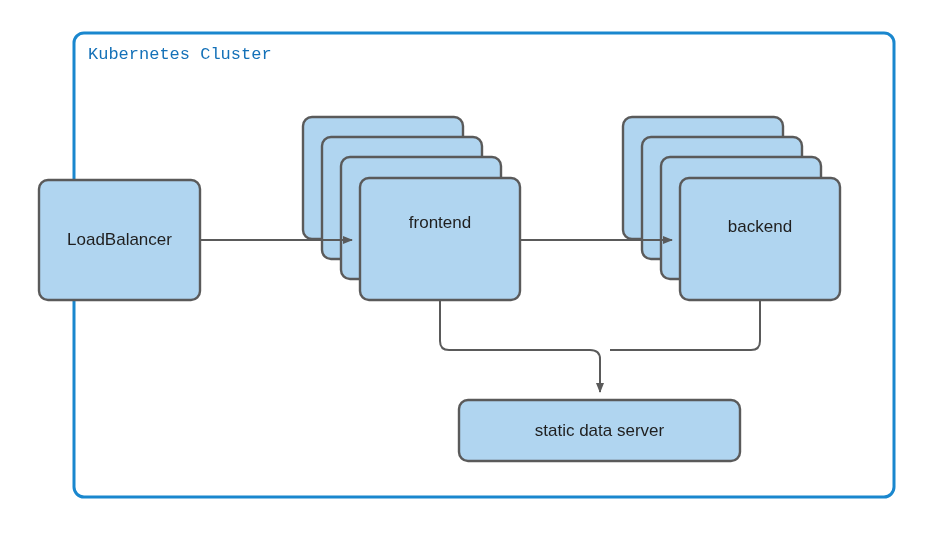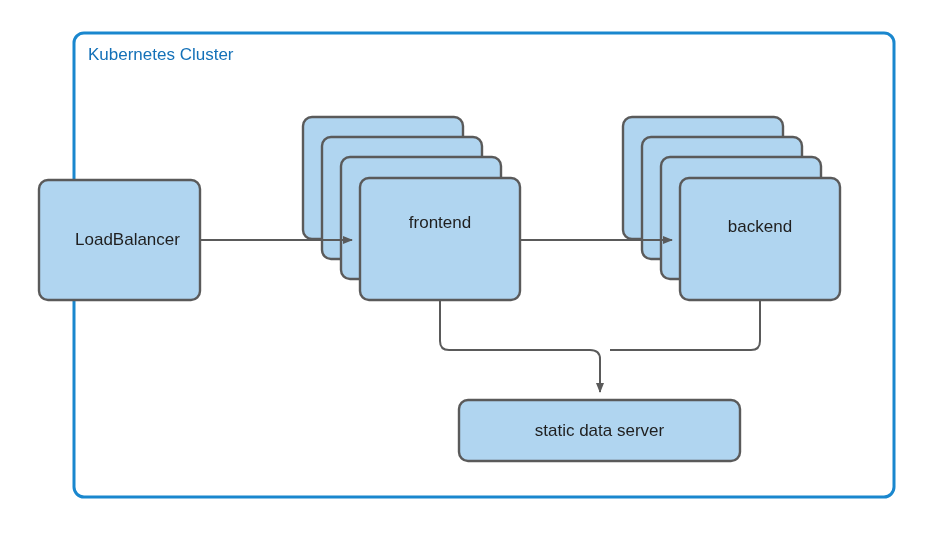--- a/index.html
+++ b/index.html
@@ -35,21 +35,21 @@
     font-family: "Liberation Sans", sans-serif;
     white-space: nowrap;
     pointer-events: none;
   }
   .cluster-title {
     position: absolute;
     left: 88px;
     top: 45px;
     color: #1471b8;
     font-size: 17px;
-    font-family: Liberation Sans, sans-serif;
+    font-family: Liberation Mono, monospace;
     white-space: nowrap;
   }
 </style>
 </head>
 <body>
 
 <div id="canvas">
 
   <svg id="svg-layer" viewBox="0 0 940 540" xmlns="http://www.w3.org/2000/svg">
     <defs>
@@ -86,21 +86,21 @@
 
     <rect x="360" y="178" width="160" height="122" rx="9" ry="9" fill="#b0d5f0" stroke="#5a5a5a" stroke-width="2.4"></rect>
 
     <rect x="680" y="178" width="160" height="122" rx="9" ry="9" fill="#b0d5f0" stroke="#5a5a5a" stroke-width="2.4"></rect>
 
     <rect x="459" y="400" width="281" height="61" rx="9" ry="9" fill="#b0d5f0" stroke="#5a5a5a" stroke-width="2.4"></rect>
   </svg>
 
   <div class="cluster-title">Kubernetes Cluster</div>
 
-  <div class="node-label" style="left:39px; top:180px; width:161px; height:120px;padding-left:8px;">LoadBalancer</div>
+  <div class="node-label" style="left:39px; top:180px; width:161px; height:120px;">LoadBalancer</div>
 
   <div class="node-label" style="left:360px; top:162px; width:160px; height:122px;">frontend</div>
 
   <div class="node-label" style="left:680px; top:178px; width:160px; height:98px;">backend</div>
 
   <div class="node-label" style="left:459px; top:400px; width:281px; height:61px;">static data server</div>
 
 </div>
 
 </body></html>

